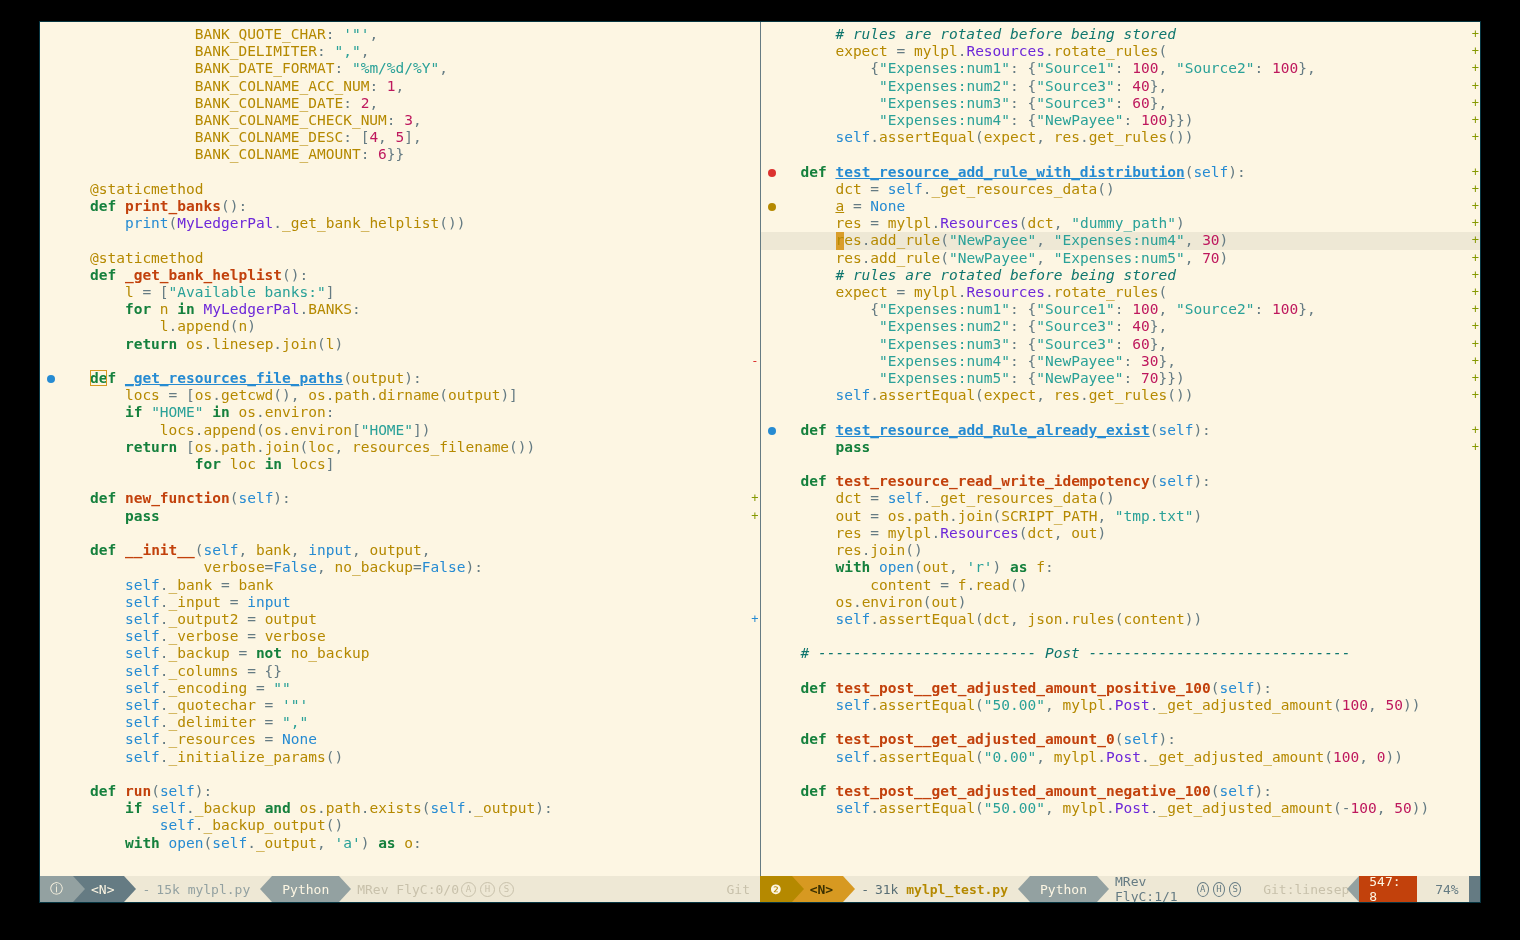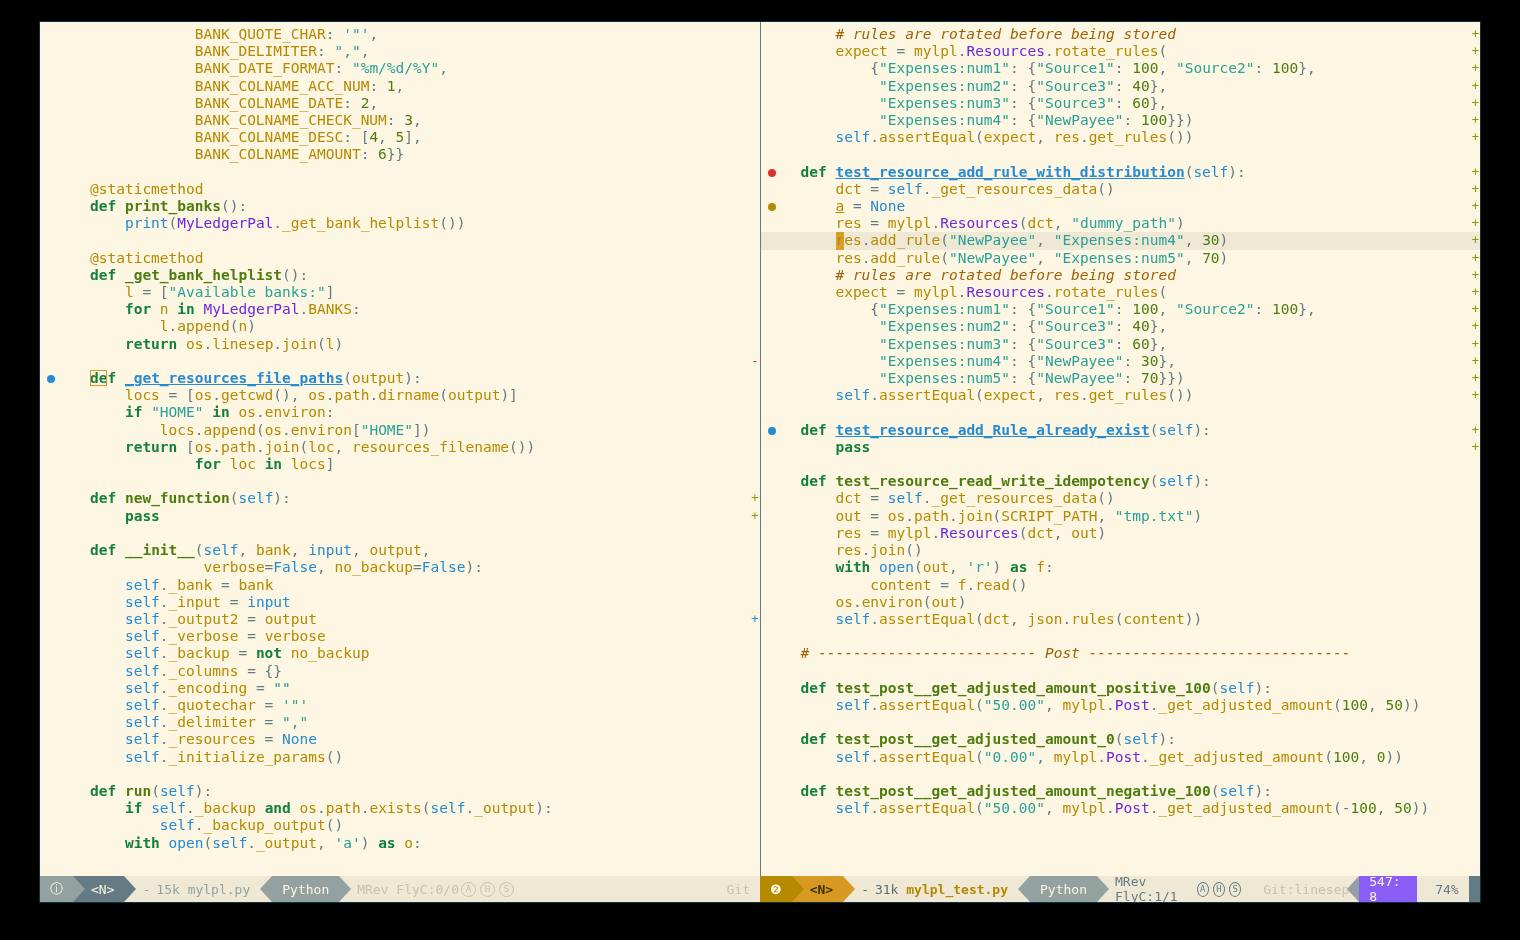--- a/index.html
+++ b/index.html
@@ -9,25 +9,25 @@
   .pane.left{border-right:1px solid #657b83}
   .gutter{position:absolute;left:0;top:0;width:26px;height:100%}
   .code{position:absolute;left:30px;right:0;top:0;font-family:'Menlo','DejaVu Sans Mono','Consolas',monospace;font-size:14.5px;line-height:17.2px;white-space:pre;color:#657b83}
   .fringe{position:absolute;right:0;top:0;width:10px;height:100%;font-family:monospace;font-size:12px;line-height:17.2px;text-align:center}
   .hl-line{position:absolute;left:0;right:0;height:17.2px;background:#eee8d5}
   .cursor{position:absolute;width:8.7px;height:17.2px;background:#d79921;opacity:.95}
   .dot{position:absolute;left:7px;width:8px;height:8px;border-radius:50%}
   
   .kw{color:#15803d;font-weight:bold}      
   .bi{color:#268bd2}                       
-  .fn{color:#4d7c0f;font-weight:bold}      
+  .fn{color:#c2410c;font-weight:bold}      
   .fnu{color:#268bd2;font-weight:bold;text-decoration:underline}
   .str{color:#2aa198}                      
-  .num{color:#4d7c0f}                      
-  .cmt{color:#a16207;font-style:italic}
+  .num{color:#be185d}                      
+  .cmt{color:#0f766e;font-style:italic}
   .var{color:#b58900}                      
   .dec{color:#b58900}
   .cls{color:#6d28d9}
   .wavy{text-decoration:underline wavy #dc322f}
   .box{outline:1px solid #d79921;outline-offset:-1px}
   
   .modelines{display:flex;width:100%;height:26px;font-family:'Menlo','Consolas',monospace;font-size:13px}
   .ml{flex:1;display:flex;align-items:stretch;background:#eee8d5;position:relative;overflow:hidden}
   .ml.active{}
   .seg{display:flex;align-items:center;padding:0 10px;position:relative}
@@ -233,21 +233,21 @@
       <div class="seg" style="padding-left:18px;color:#657b83">
         <span>MRev FlyC:1/1</span>
         <span class="circ">A</span>
         <span class="circ">H</span>
         <span class="circ">S</span>
       </div>
       <div class="seg ghost">
         <span>Git:linesep</span>
       </div>
       <div class="spacer"></div>
-      <div class="seg arrow-l" style="--bg:#93a1a1;background:#8b5cf6;color:#fdf6e3">
+      <div class="seg arrow-l" style="--bg:#93a1a1;background:#c2410c;color:#fdf6e3">
         <span>547: 8</span>
       </div>
       <div class="seg" style="background:#eee8d5;color:#657b83;padding-left:18px">
         <span>74%</span>
       </div>
       <div style="width:14px;background:#657b83"></div>
     </div>
   </div>
 </div>
 

